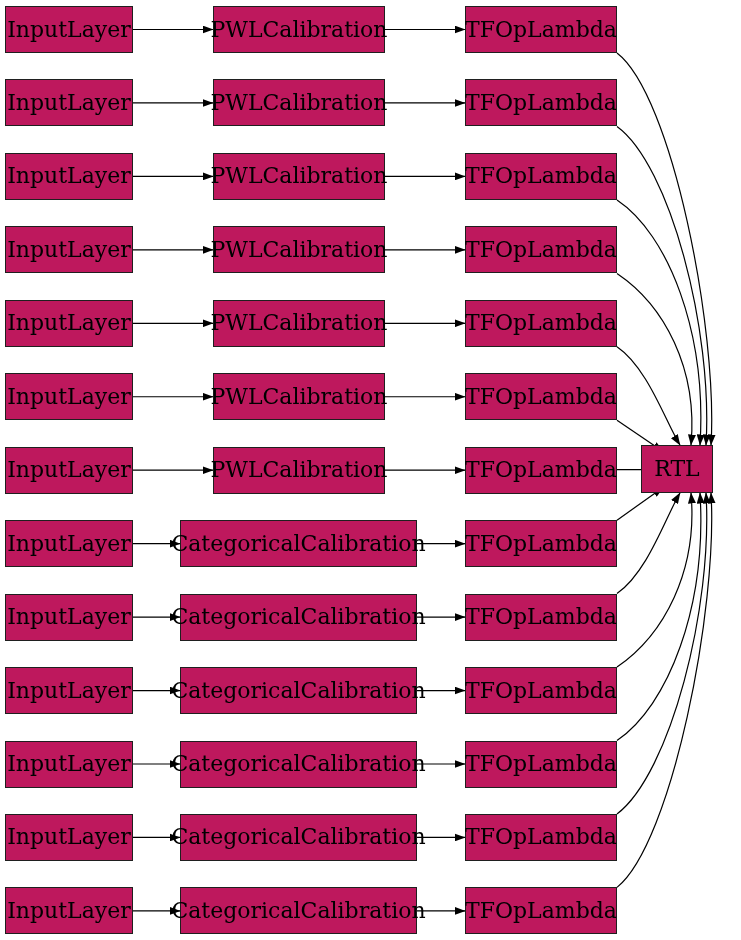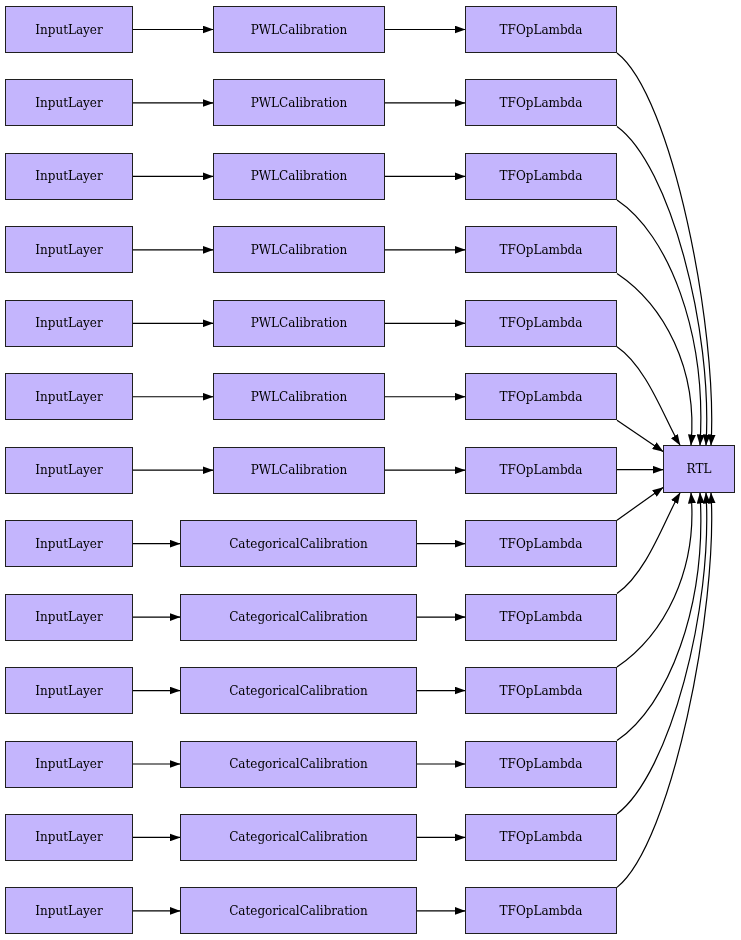--- a/index.html
+++ b/index.html
@@ -18,25 +18,25 @@
   #edge-layer {
     position: absolute;
     left: 0;
     top: 0;
     pointer-events: none;
   }
   .node {
     position: absolute;
     box-sizing: border-box;
     border: 1.4px solid #1f1f1f;
-    background: #c4b5fd;
+    background: #be185d;
     display: flex;
     align-items: center;
     justify-content: center;
-    font-size: 12px;
+    font-size: 22px;
     color: #000000;
     white-space: nowrap;
     line-height: 1;
   }
 </style>
 </head>
 <body>
 
 <div id="stage">
   <svg id="edge-layer" width="741" height="940" viewBox="0 0 741 940">
@@ -81,21 +81,21 @@
         <path d="M617,740.5 C668,706 707,607 700,493" marker-end="url(#arrow)"></path>
         <path d="M133,837.45 L180,837.45" marker-end="url(#arrow)"></path>
         <path d="M417,837.45 L465,837.45" marker-end="url(#arrow)"></path>
         <path d="M617,814   C670,774 713,608 706,493" marker-end="url(#arrow)"></path>
         <path d="M133,910.9000000000001 L180,910.9000000000001" marker-end="url(#arrow)"></path>
         <path d="M417,910.9000000000001 L465,910.9000000000001" marker-end="url(#arrow)"></path>
         <path d="M617,887.4 C672,843 718,608 711,493" marker-end="url(#arrow)"></path>
       </g>
   </svg>
 
-  <div class="node" id="rtl-node" style="left:663px; top:445px; width:72px; height:48px;">RTL</div>
+  <div class="node" id="rtl-node" style="left:641px; top:445px; width:72px; height:48px;">RTL</div>
 <div class="node" style="left: 5px; top: 6px; width: 128px; height: 47px;">InputLayer</div>
     <div class="node" style="left: 213px; top: 6px; width: 172px; height: 47px;">PWLCalibration</div>
     <div class="node" style="left: 465px; top: 6px; width: 152px; height: 47px;">TFOpLambda</div>
     <div class="node" style="left: 5px; top: 79.45px; width: 128px; height: 47px;">InputLayer</div>
     <div class="node" style="left: 213px; top: 79.45px; width: 172px; height: 47px;">PWLCalibration</div>
     <div class="node" style="left: 465px; top: 79.45px; width: 152px; height: 47px;">TFOpLambda</div>
     <div class="node" style="left: 5px; top: 152.9px; width: 128px; height: 47px;">InputLayer</div>
     <div class="node" style="left: 213px; top: 152.9px; width: 172px; height: 47px;">PWLCalibration</div>
     <div class="node" style="left: 465px; top: 152.9px; width: 152px; height: 47px;">TFOpLambda</div>
     <div class="node" style="left: 5px; top: 226.35px; width: 128px; height: 47px;">InputLayer</div>

